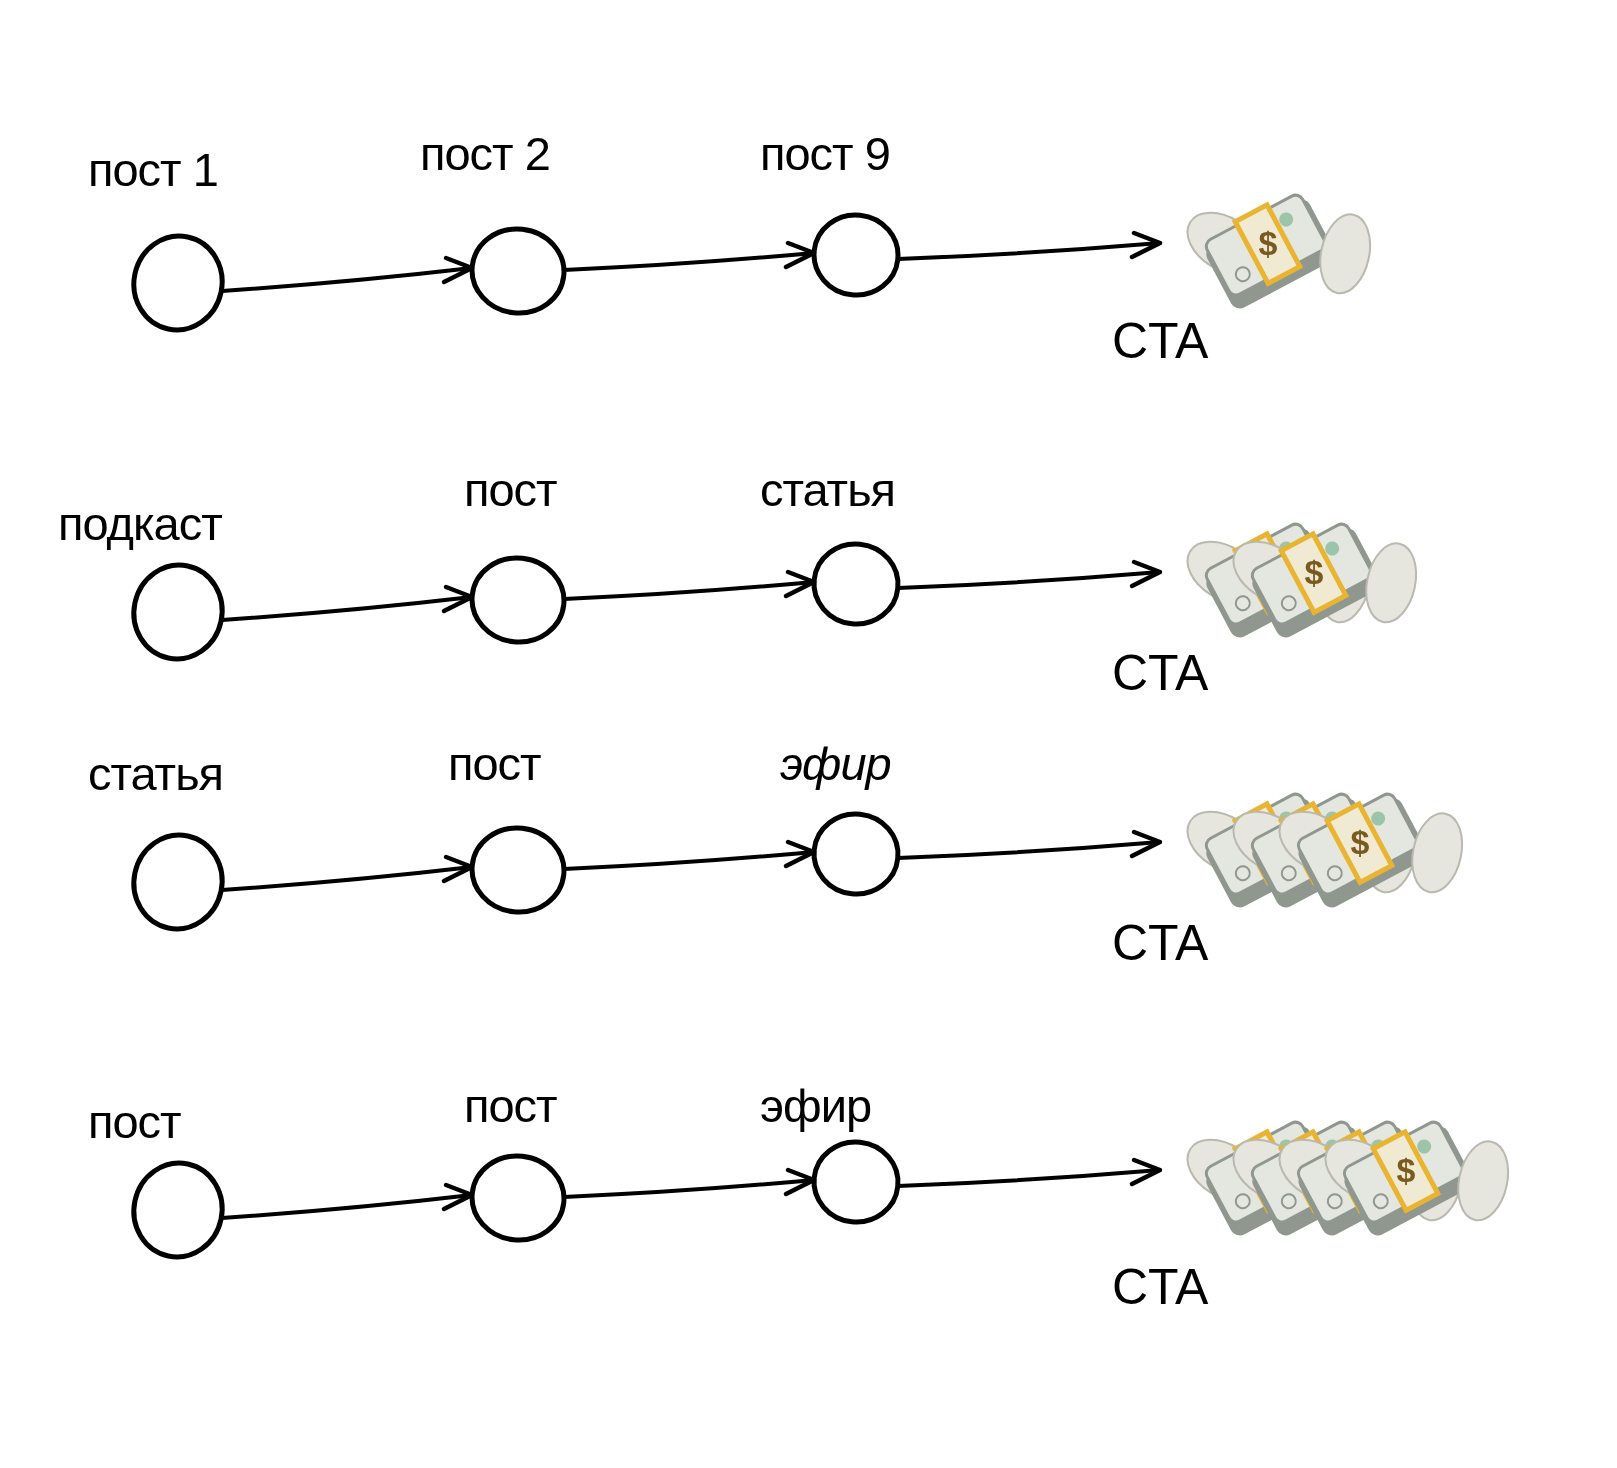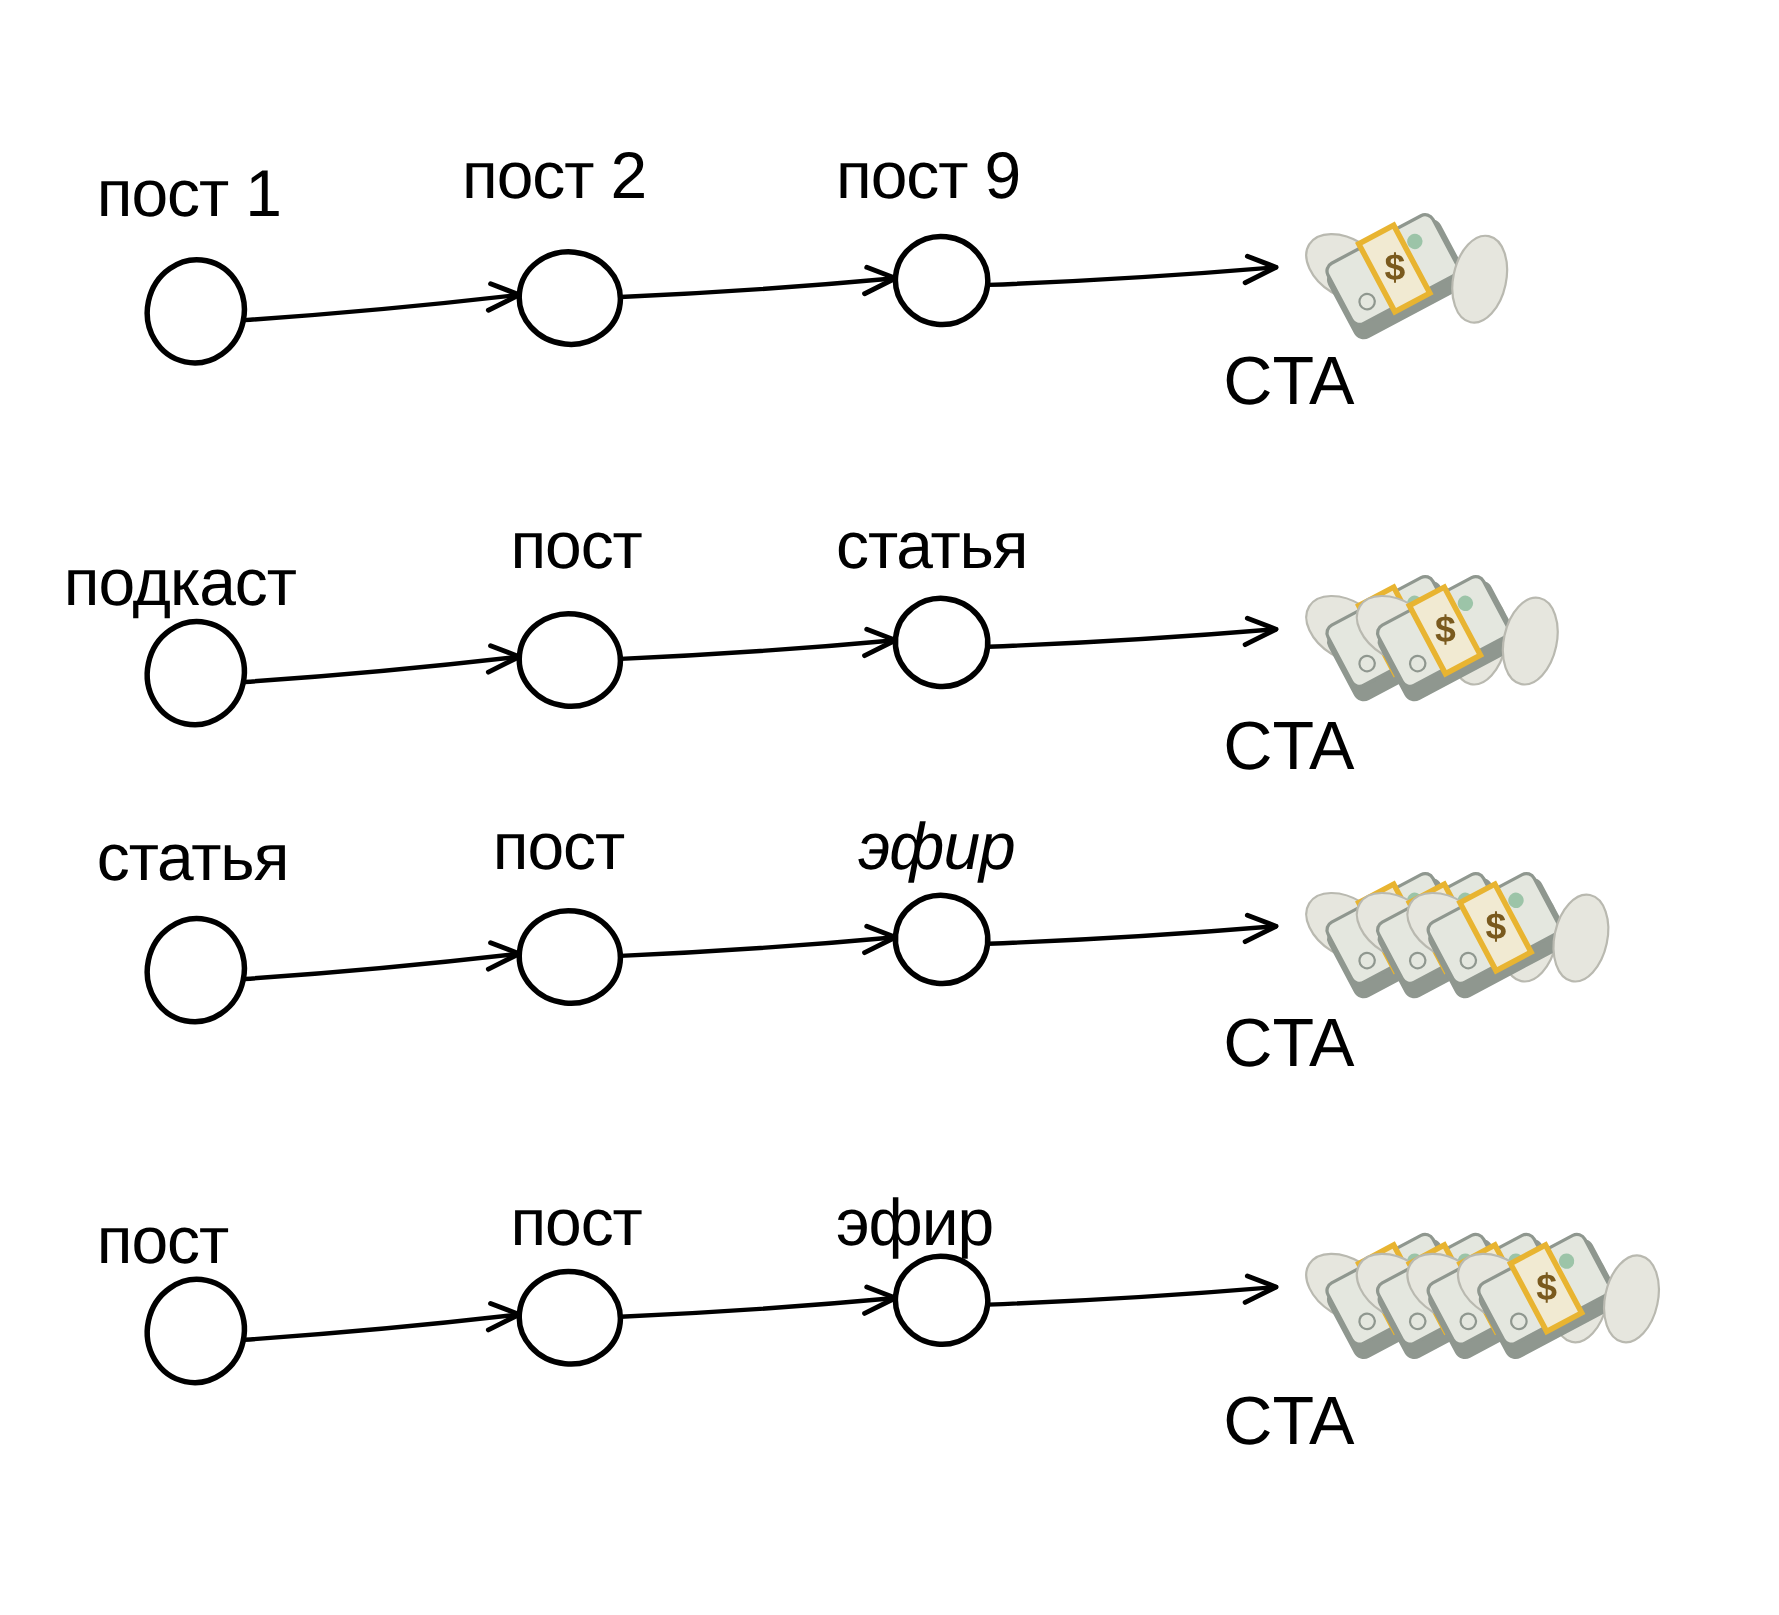--- a/index.html
+++ b/index.html
@@ -1,20 +1,20 @@
 <!DOCTYPE html>
 <html><head>
   <meta charset="utf-8">
   <style>
     html, body { margin: 0; padding: 0; background: #ffffff; }
     body { width: 1617px; height: 1468px; position: relative; overflow: hidden;
            font-family: "Liberation Sans", sans-serif; color: #000; }
     #canvas { position: absolute; left: 0; top: 0; width: 1617px; height: 1468px; }
-    .lbl { position: absolute; font-size: 60px; line-height: 1; letter-spacing: -1px; white-space: nowrap; }
-    .cta { position: absolute; font-size: 62px; line-height: 1; white-space: nowrap; }
+    .lbl { position: absolute; font-size: 47px; line-height: 1; letter-spacing: -1px; white-space: nowrap; }
+    .cta { position: absolute; font-size: 50px; line-height: 1; white-space: nowrap; }
   </style>
 </head>
 <body>
 
 <div id="canvas">
   <svg id="svg" width="1617" height="1468" viewBox="0 0 1617 1468">
       <g>
         <ellipse cx="178" cy="283" rx="44" ry="47" fill="none" stroke="#000000" stroke-width="5" transform="rotate(12 178 283)"></ellipse>
         <ellipse cx="518" cy="271" rx="46" ry="42" fill="none" stroke="#000000" stroke-width="5" transform="rotate(6 518 271)"></ellipse>
         <ellipse cx="856" cy="255" rx="42" ry="40" fill="none" stroke="#000000" stroke-width="5" transform="rotate(6 856 255)"></ellipse>

